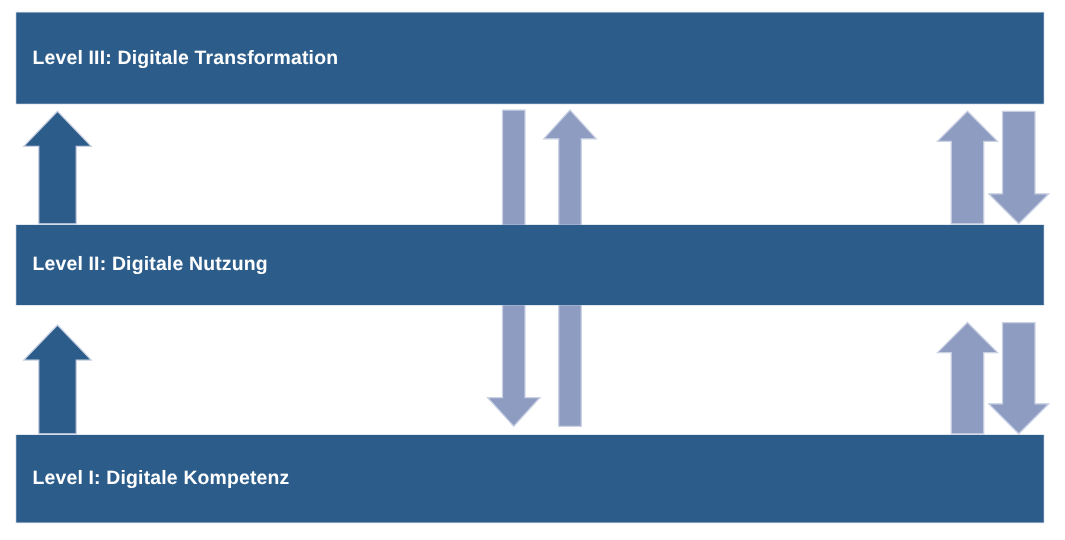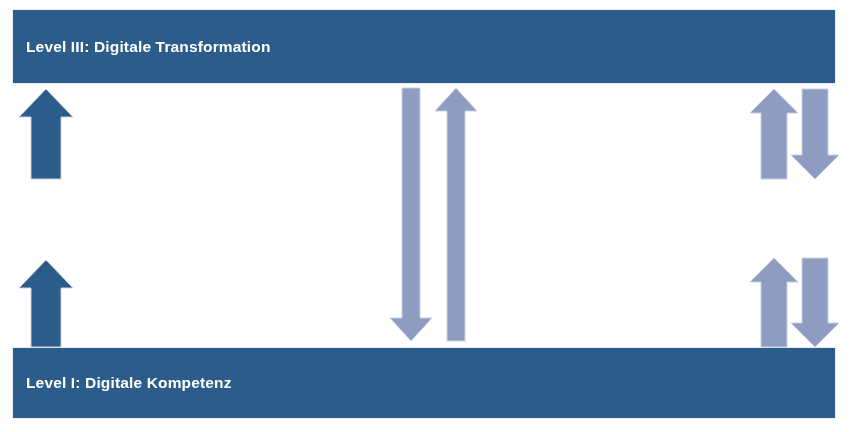--- a/index.html
+++ b/index.html
@@ -67,20 +67,23 @@
       <polygon points="402,88 420,88 420,318 432,318 411,341 390,318 402,318" fill="#8e9cc2" stroke="#c8d0e2" stroke-width="1"></polygon>
 
       <polygon points="456,88 477,111 465,111 465,341 447,341 447,111 435,111" fill="#8e9cc2" stroke="#c8d0e2" stroke-width="1"></polygon>
     </svg>
   </div>
 
   <div class="level-band" id="band-level3">
     <span class="level-label">Level III: Digitale Transformation</span>
   </div>
 
+  <div class="level-band" id="band-level2">
+    <span class="level-label">Level II: Digitale Nutzung</span>
+  </div>
 
   <div class="level-band" id="band-level1">
     <span class="level-label">Level I: Digitale Kompetenz</span>
   </div>
 
   <div class="arrow-layer front">
     <svg class="arrow-svg" width="852" height="432" viewBox="0 0 852 432" xmlns="http://www.w3.org/2000/svg">
 
       <polygon points="46,89 73,117 61,117 61,179 31,179 31,117 19,117" fill="#2c5c8a" stroke="#c8d0e2" stroke-width="1"></polygon>
 

